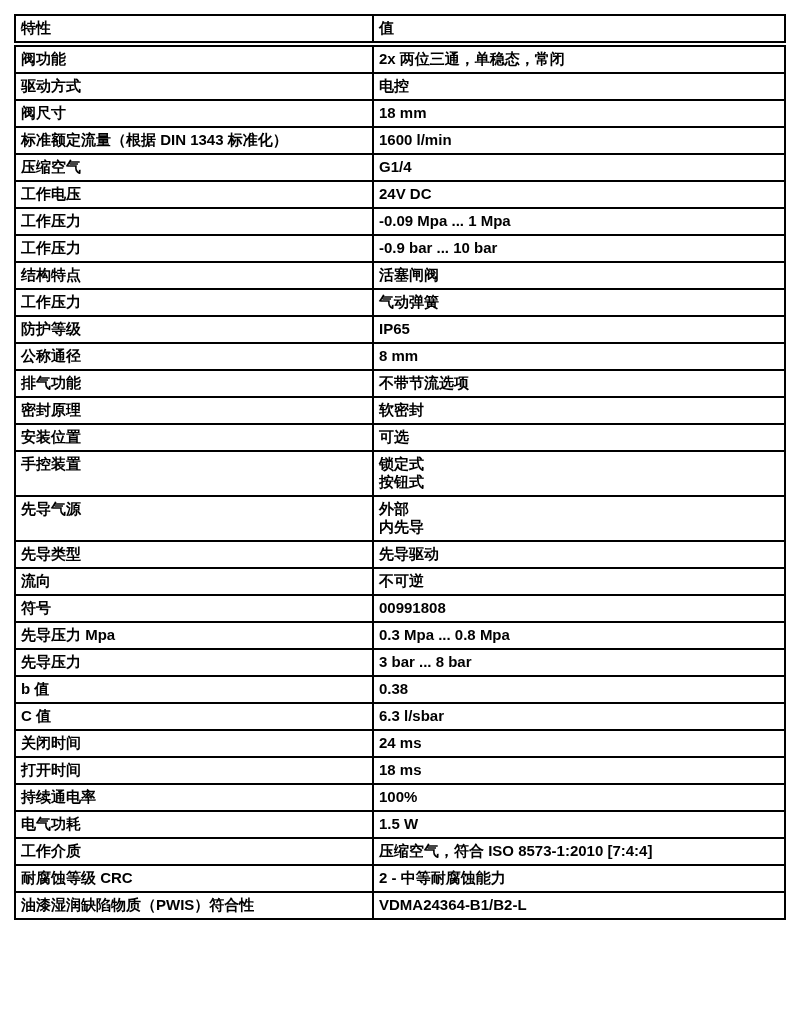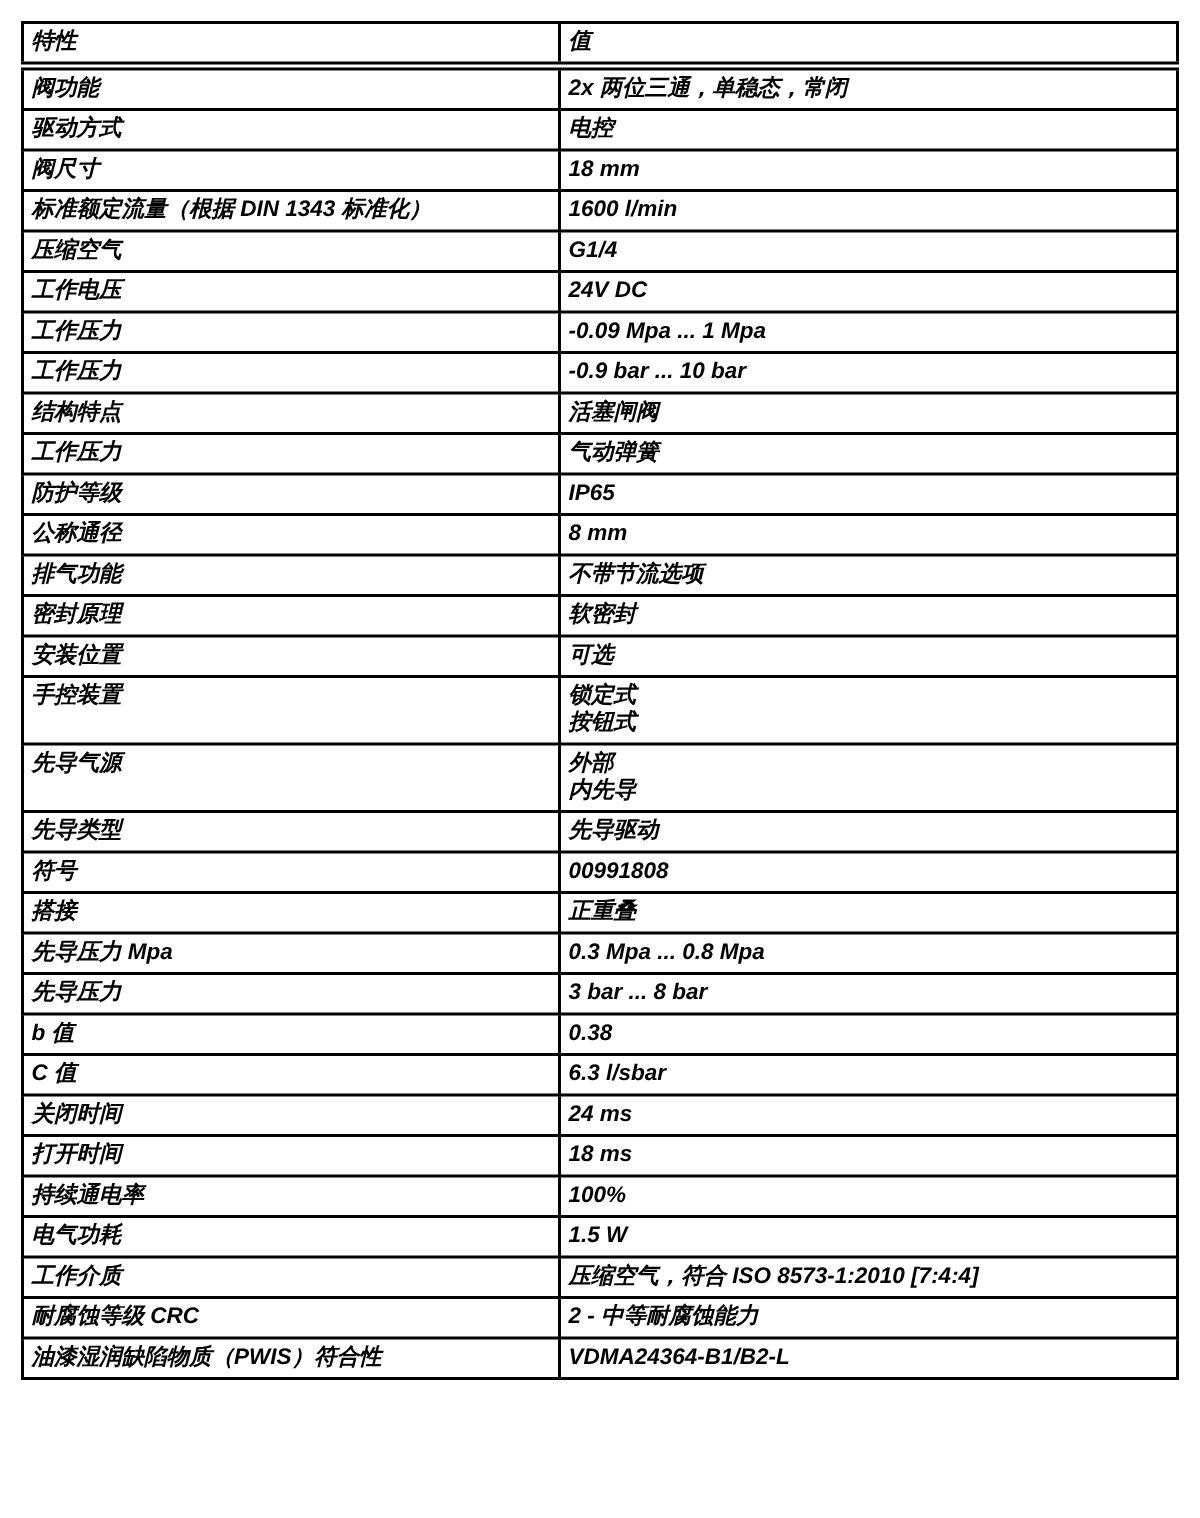--- a/index.html
+++ b/index.html
@@ -11,21 +11,20 @@
   body {
     font-family: "Liberation Sans", "DejaVu Sans", sans-serif;
     color: #000000;
   }
   .page {
     width: 800px;
     height: 1012px;
     box-sizing: border-box;
     padding: 14px 14px 0 14px;
     background: #ffffff;
-    font-style: italic;
   }
   table.spec {
     border-collapse: collapse;
     table-layout: fixed;
     width: 770px;
     background: #ffffff;
   }
   table.spec col.prop-col { width: 358px; }
   table.spec col.val-col  { width: 412px; }
   table.spec th,
@@ -128,26 +127,26 @@
         <tr>
     <td>先导气源</td>
     <td>外部
 内先导</td>
   </tr>
         <tr>
     <td>先导类型</td>
     <td>先导驱动</td>
   </tr>
         <tr>
+    <td>流向</td>
+    <td>不可逆</td>
+  </tr>
+        <tr>
     <td>符号</td>
     <td>00991808</td>
-  </tr>
-        <tr>
-    <td>搭接</td>
-    <td>正重叠</td>
   </tr>
         <tr>
     <td>先导压力 Mpa</td>
     <td>0.3 Mpa ... 0.8 Mpa</td>
   </tr>
         <tr>
     <td>先导压力</td>
     <td>3 bar ... 8 bar</td>
   </tr>
         <tr>

